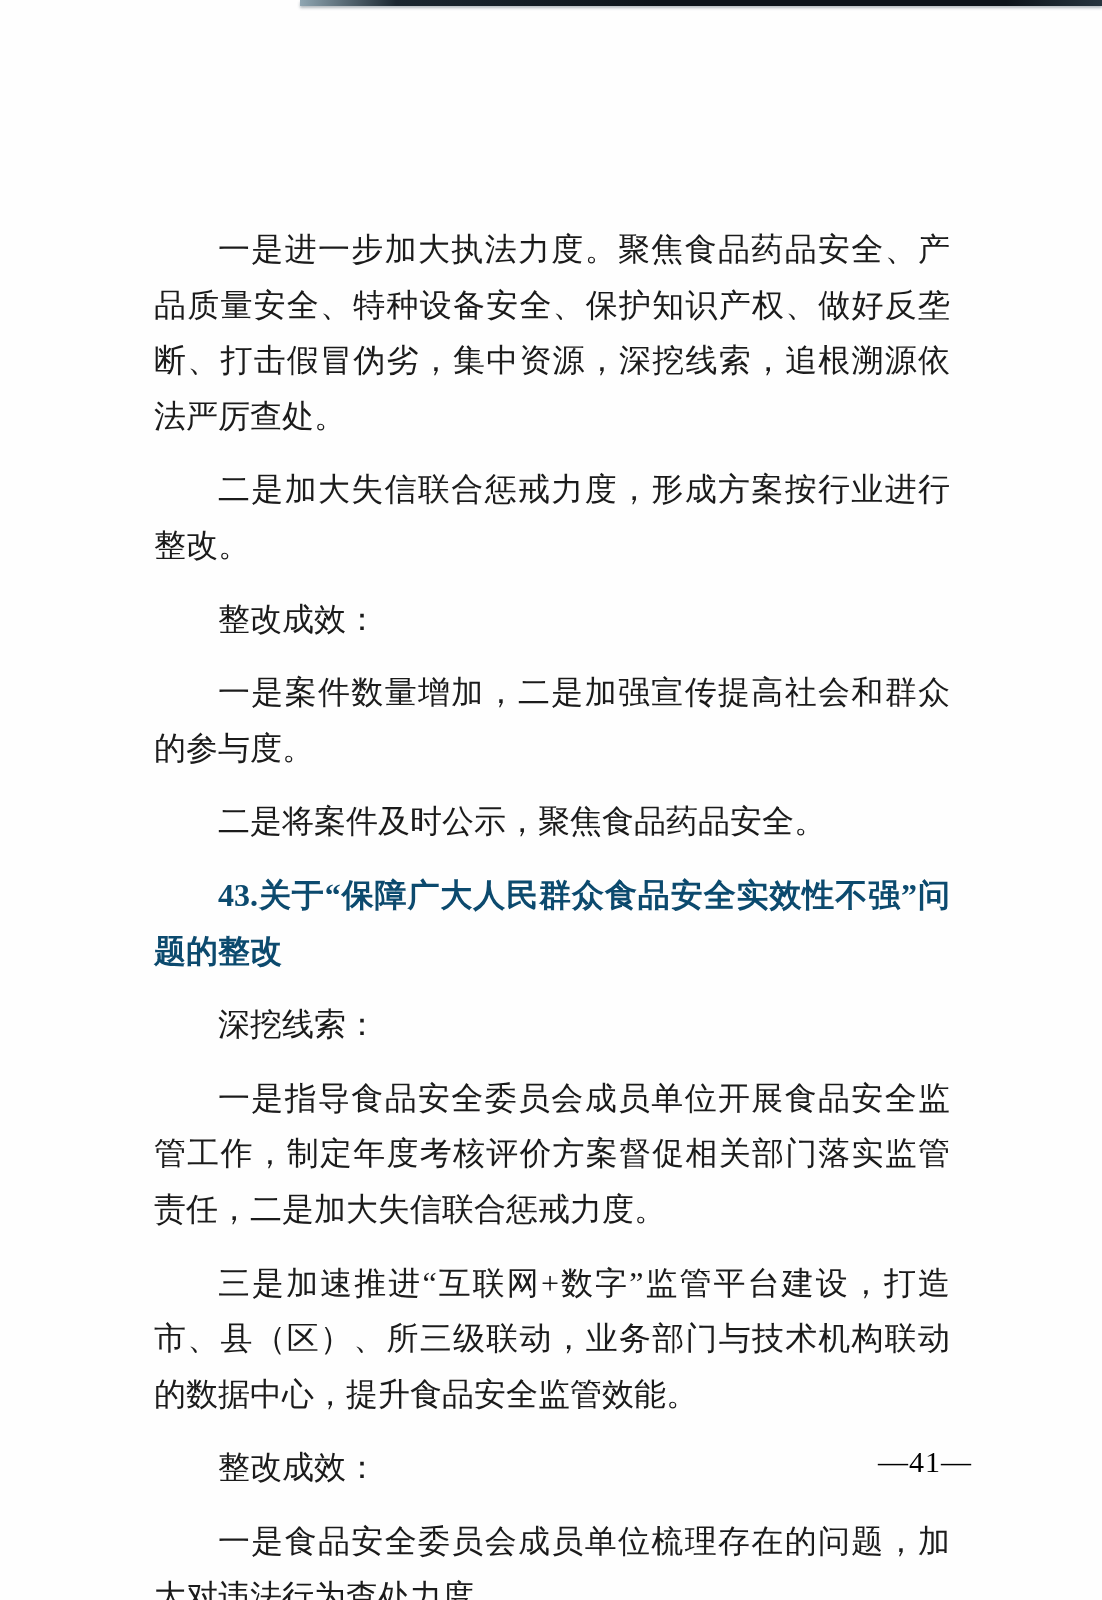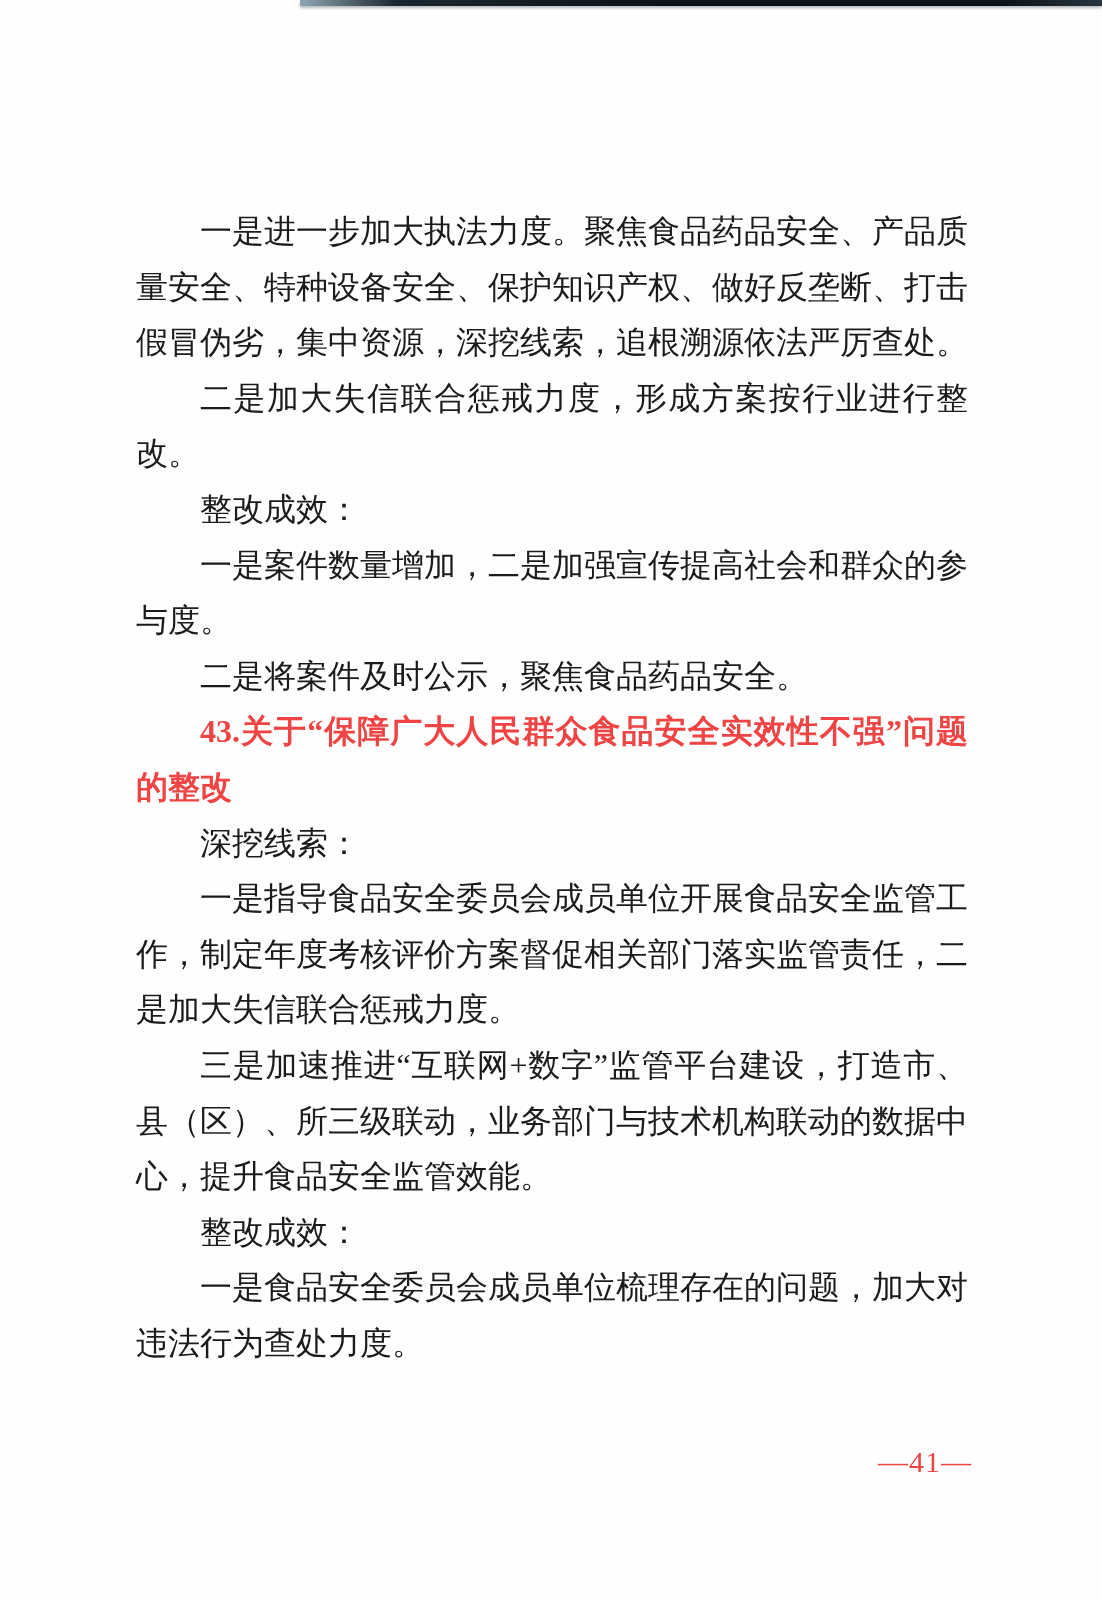--- a/index.html
+++ b/index.html
@@ -29,37 +29,37 @@
     left: 136px;
     top: 204px;
     width: 832px;
     font-size: 32px;
     line-height: 55.6px;
     color: #1b1b1b;
     text-align: justify;
     text-justify: inter-ideograph;
   }
   .text-block p {
-    margin: 0;
+    margin: 18px;
     text-indent: 2em;
   }
   p.body {
     font-weight: normal;
   }
   p.heading {
     font-weight: bold;
-    color: #ef4444;
+    color: #0c4a6e;
   }
   .page-number {
     position: absolute;
     top: 1444px;
     right: 130px;
     font-size: 30px;
     line-height: 36px;
-    color: #ef4444;
+    color: #000000;
     letter-spacing: 1px;
     font-family: "Liberation Serif", serif;
     text-align: center;
   }
 </style>
 </head>
 <body>
 
 <div class="page">
 

